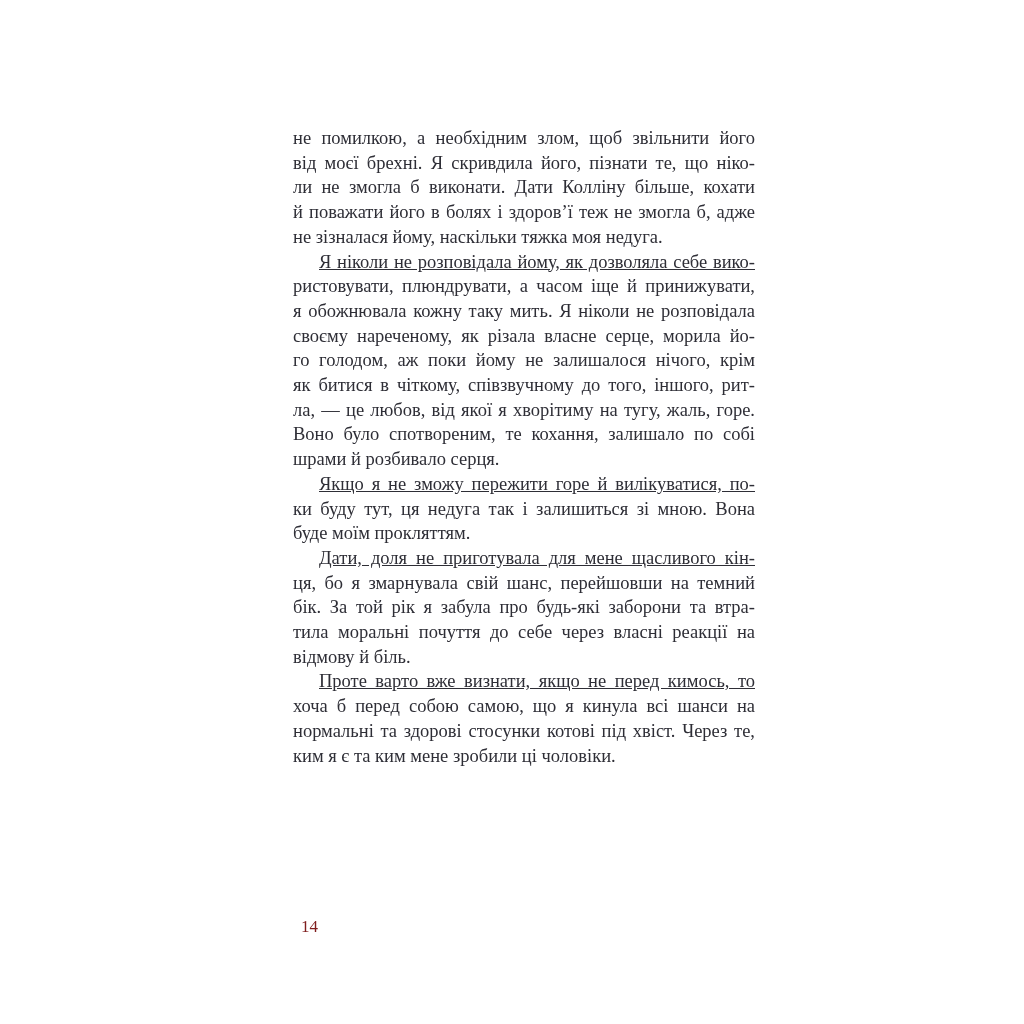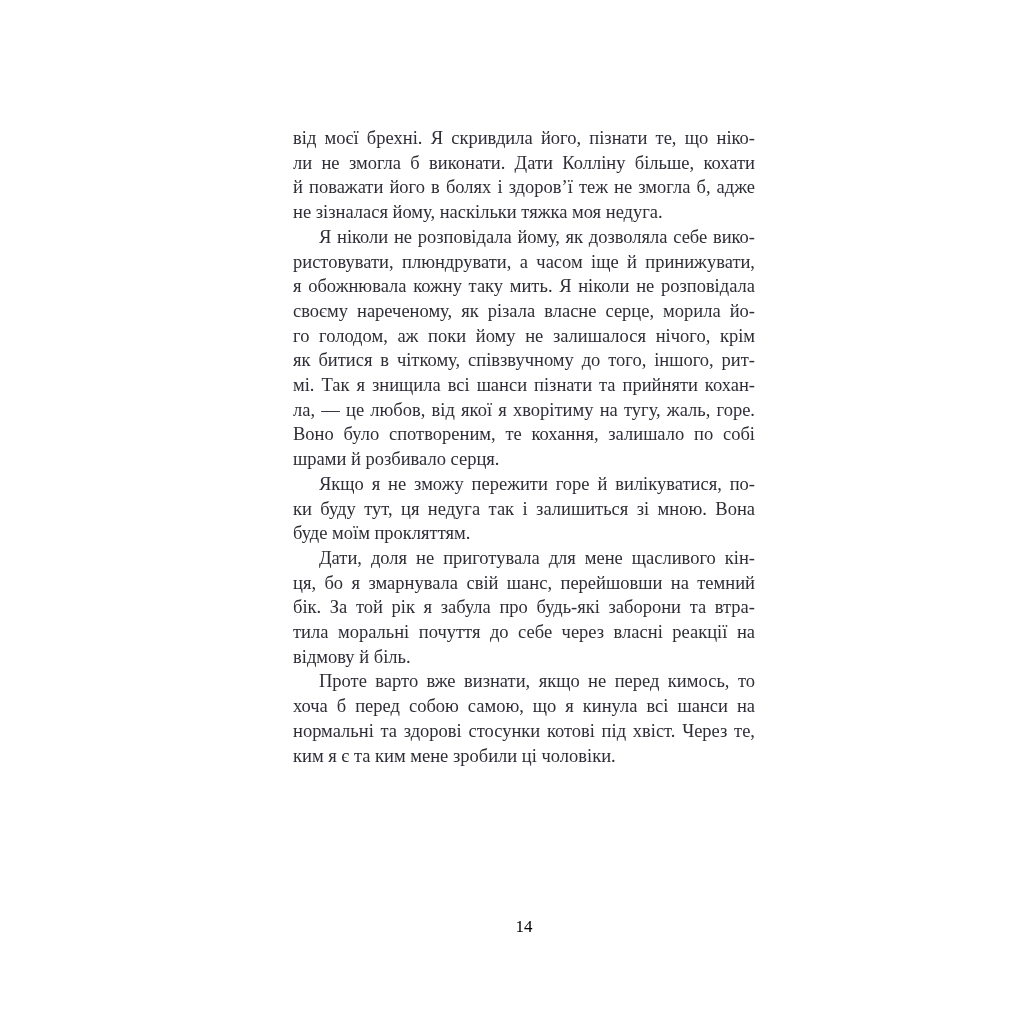--- a/index.html
+++ b/index.html
@@ -34,51 +34,51 @@
   .line {
     text-align: justify;
     text-align-last: justify;
     white-space: normal;
   }
   .line.last {
     text-align-last: left;
   }
   .line.indent {
     padding-left: 26px;
+    text-decoration: underline;
   }
   .page-number {
     position: absolute;
-    left: 293px;
+    left: 301px;
     top: 916px;
     width: 462px;
-    text-align: center;
-    color: #000000;
+    color: #7f1d1d;
     font-size: 17px;
     line-height: 22px;
   }
 </style>
 </head>
 <body>
 
 <div class="page">
   <div class="text-block">
       <div class="paragraph">
+        <div class="line">не помилкою, а необхідним злом, щоб звільнити його</div>
         <div class="line">від моєї брехні. Я скривдила його, пізнати те, що ніко-</div>
         <div class="line">ли не змогла б виконати. Дати Колліну більше, кохати</div>
         <div class="line">й поважати його в болях і здоров’ї теж не змогла б, адже</div>
         <div class="line last">не зізналася йому, наскільки тяжка моя недуга.</div>
       </div>
       <div class="paragraph">
         <div class="line indent">Я ніколи не розповідала йому, як дозволяла себе вико-</div>
         <div class="line">ристовувати, плюндрувати, а часом іще й принижувати,</div>
         <div class="line">я обожнювала кожну таку мить. Я ніколи не розповідала</div>
         <div class="line">своєму нареченому, як різала власне серце, морила йо-</div>
         <div class="line">го голодом, аж поки йому не залишалося нічого, крім</div>
         <div class="line">як битися в чіткому, співзвучному до того, іншого, рит-</div>
-        <div class="line">мі. Так я знищила всі шанси пізнати та прийняти кохан-</div>
         <div class="line">ла, — це любов, від якої я хворітиму на тугу, жаль, горе.</div>
         <div class="line">Воно було спотвореним, те кохання, залишало по собі</div>
         <div class="line last">шрами й розбивало серця.</div>
       </div>
       <div class="paragraph">
         <div class="line indent">Якщо я не зможу пережити горе й вилікуватися, по-</div>
         <div class="line">ки буду тут, ця недуга так і залишиться зі мною. Вона</div>
         <div class="line last">буде моїм прокляттям.</div>
       </div>
       <div class="paragraph">

